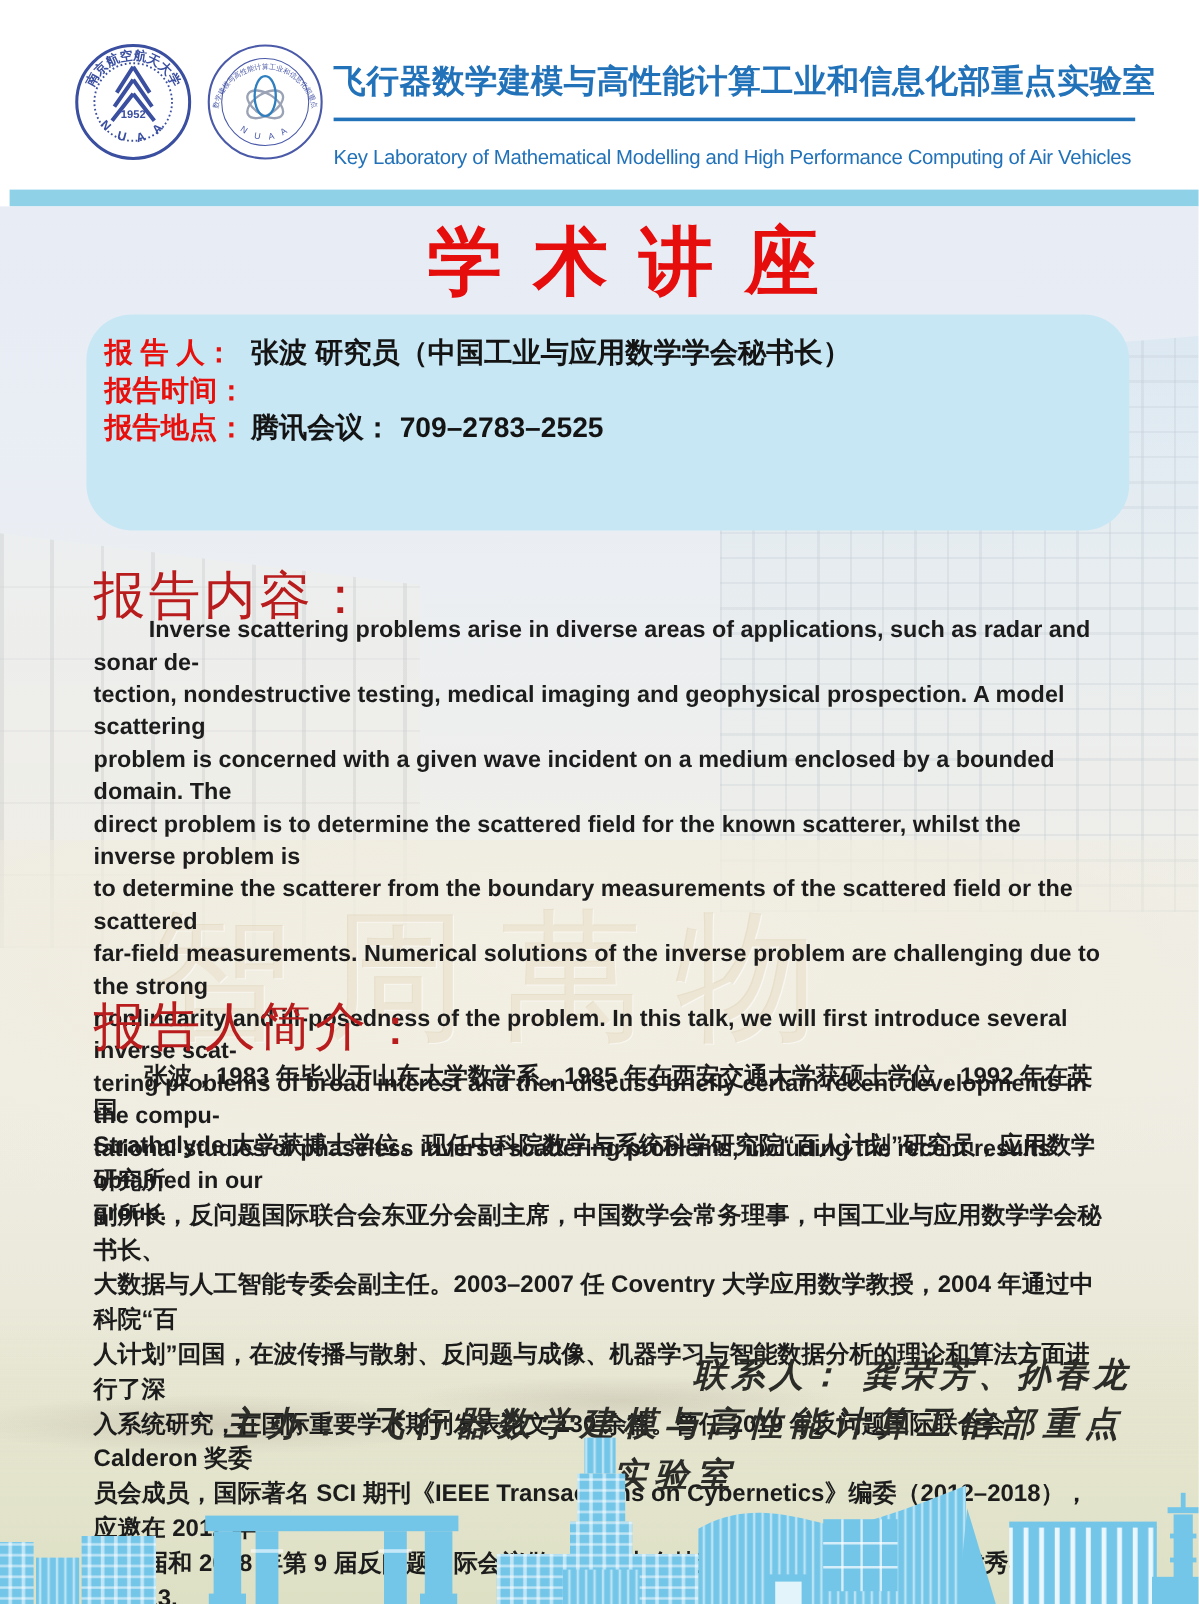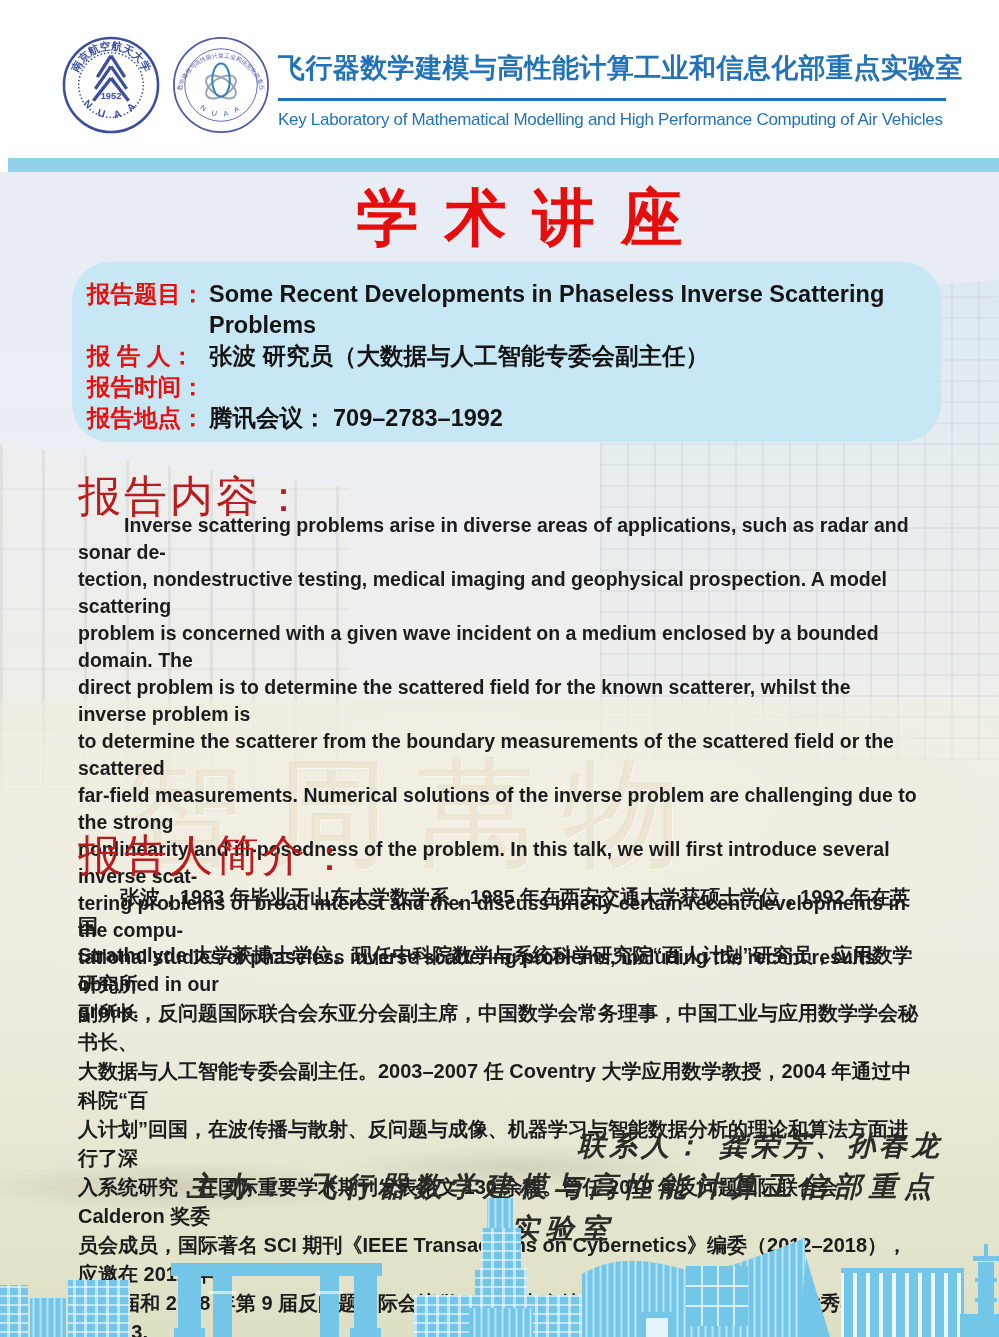--- a/index.html
+++ b/index.html
@@ -11,21 +11,21 @@
   .hdr{position:absolute;top:0;left:0;width:999px;height:158px;background:#ffffff;}
   .logo{position:absolute;top:36px;width:98px;height:98px;}
   .logo1{left:62px;}
   .logo2{left:172px;}
   .hdr-text{position:absolute;left:278px;top:50px;width:668px;}
   .hdr-cn{
     font-size:27px;font-weight:bold;color:#2272b9;letter-spacing:0.4px;
     white-space:nowrap;padding-bottom:12px;border-bottom:3px solid #2272b9;
   }
   .hdr-en{
-    font-size:17px;color:#2272b9;margin-top:9px;white-space:nowrap;letter-spacing:-0.3px;
+    font-size:17px;color:#2272b9;margin-top:21px;white-space:nowrap;letter-spacing:-0.3px;
   }
   
   .body-bg{
     position:absolute;top:172px;left:0;width:999px;height:1165px;
     background:linear-gradient(180deg,#e7ecf5 0%,#eaeef4 22%,#efefeb 45%,#f0eee6 62%,#ebe9da 78%,#e3e4cd 92%,#dfe1c8 100%);
   }
   .blue-bar{position:absolute;top:158px;left:8px;width:991px;height:14px;background:#8fd1e6;}
   
   .ph{position:absolute;pointer-events:none;}
   .ph-right{
@@ -161,33 +161,29 @@
   <div class="ph ph-right"></div>
   <div class="ph ph-left"></div>
   <div class="ph ph-mound"></div>
   <div class="ph ph-grassline"></div>
   <div class="watermark">智周萬物</div>
 
   <div class="main-title">学术讲座</div>
 
   <div class="info-box">
     <div class="info-row">
-      <span class="info-label">报告题目：</span>
-      <span class="info-value">Some Recent Developments in Phaseless Inverse Scattering Problems</span>
-    </div>
-    <div class="info-row">
       <span class="info-label">报 告 人：</span>
-      <span class="info-value">张波 研究员（大数据与人工智能专委会副主任）</span>
+      <span class="info-value">张波 研究员（中国工业与应用数学学会秘书长）</span>
     </div>
     <div class="info-row">
       <span class="info-label">报告时间：</span>
     </div>
     <div class="info-row">
       <span class="info-label">报告地点：</span>
-      <span class="info-value">腾讯会议： 709–2783–1992</span>
+      <span class="info-value">腾讯会议： 709–2783–2525</span>
     </div>
   </div>
 
   <div class="sec-head content">报告内容：</div>
   <div class="para abstract">Inverse scattering problems arise in diverse areas of applications, such as radar and sonar de-
 tection, nondestructive testing, medical imaging and geophysical prospection. A model scattering
 problem is concerned with a given wave incident on a medium enclosed by a bounded domain. The
 direct problem is to determine the scattered field for the known scatterer, whilst the inverse problem is
 to determine the scatterer from the boundary measurements of the scattered field or the scattered
 far-field measurements. Numerical solutions of the inverse problem are challenging due to the strong

